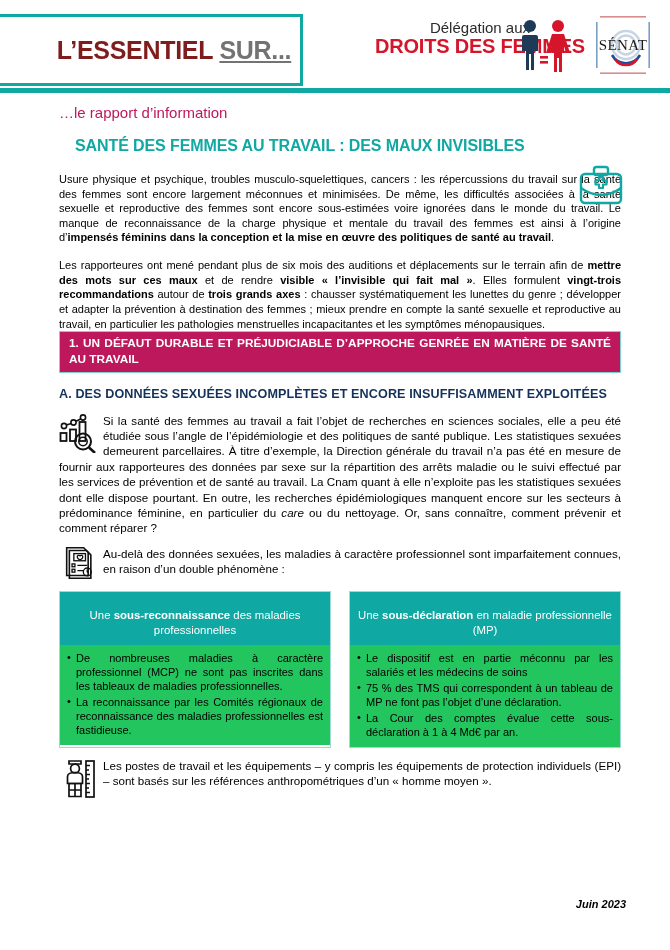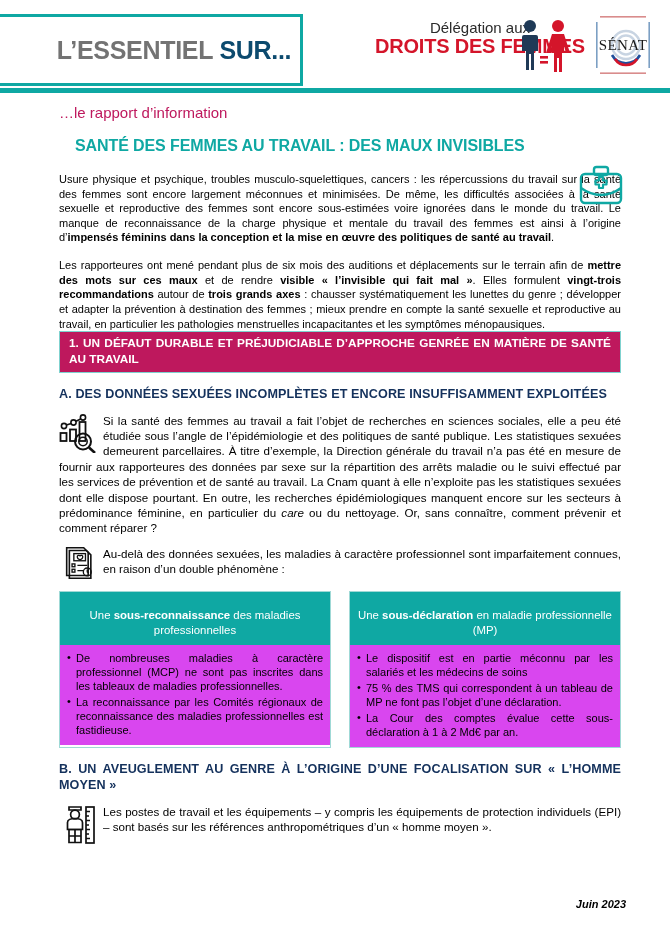--- a/index.html
+++ b/index.html
@@ -20,22 +20,22 @@
     width: 303px; height: 72px;
     border: 3px solid #0FA8A3;
     border-left: none;
     background: #ffffff;
     display: flex; align-items: center; justify-content: center;
   }
   .essentiel-text {
     font-size: 25px; font-weight: bold; letter-spacing: -0.3px;
     white-space: nowrap;
   }
-  .essentiel-text .blk { color: #737373; margin-left: 48px; }
-  .essentiel-text .tl { color: #0c4a6e; }
+  .essentiel-text .blk { color: #7f1d1d; margin-left: 48px; }
+  .essentiel-text .tl { color: #737373; text-decoration: underline; }
 
   .deleg {
     position: absolute; left: 375px; top: 20px;
     text-align: center; line-height: 1.08;
   }
   .deleg .l1 { font-size: 15px; color: #2b2b2b; }
   .deleg .l2 { font-size: 20px; font-weight: bold; color: #D4152A; letter-spacing: -0.2px; }
 
   .figures { position: absolute; left: 519px; top: 18px; width: 52px; height: 54px; }
   .senat-logo { position: absolute; left: 592px; top: 14px; width: 62px; height: 62px; }
@@ -95,21 +95,21 @@
 
   
   .boxes { display: flex; gap: 18px; margin-top: 11px; }
   .box { flex: 1 1 0; border: 1px solid #9fd9d6; }
   .box-head {
     background: #0FA8A3; color: #fff;
     font-size: 11.4px; line-height: 1.3; font-weight: normal;
     text-align: center; padding: 16px 8px 7px 8px;
   }
   .box-head b { font-weight: bold; }
-  .box-body { background: #d946ef; padding: 6px 7px 8px 7px; }
+  .box-body { background: #22c55e; padding: 6px 7px 8px 7px; }
   .box-body ul { margin: 0; padding: 0; list-style: none; }
   .box-body li {
     position: relative; padding-left: 9px;
     font-size: 11px; line-height: 1.28; text-align: justify;
     margin-bottom: 2px; color: #000;
   }
   .box-body li:last-child { margin-bottom: 0; }
   .box-body li::before {
     content: "•"; position: absolute; left: 0; top: -1px; font-size: 11px;
   }
@@ -244,28 +244,27 @@
           </ul>
         </div>
       </div>
 
       <div class="box">
         <div class="box-head"><span>Une </span><b>sous-déclaration</b><span> en maladie professionnelle (MP)</span></div>
         <div class="box-body">
           <ul>
             <li>Le dispositif est en partie méconnu par les salariés et les médecins de soins</li>
             <li>75 % des TMS qui correspondent à un tableau de MP ne font pas l’objet d’une déclaration.</li>
-            <li>La Cour des comptes évalue cette sous-déclaration à 1 à 2 Md€ par an.</li>
+            <li>La Cour des comptes évalue cette sous-déclaration à 1 à 4 Md€ par an.</li>
           </ul>
         </div>
       </div>
 
     </div>
 
-    <div class="sub-head">B. UN AVEUGLEMENT AU GENRE À L’ORIGINE D’UNE FOCALISATION SUR « L’HOMME MOYEN »</div>
 
     <div class="icon-para" style="min-height:42px;">
       <svg class="icon-float" viewBox="0 0 44 42" style="height:42px;">
         <g fill="none" stroke="#111" stroke-width="1.7">
           <path d="M10 3h12v3H10z"></path>
           <circle cx="16" cy="10.5" r="4.4"></circle>
           <path d="M8.5 18.5c0-2.4 3.3-4 7.5-4s7.5 1.6 7.5 4v7h-15z"></path>
           <path d="M10 25.5h12v13H10z"></path>
           <path d="M16 25.5v13M10 32h12"></path>
         </g>

